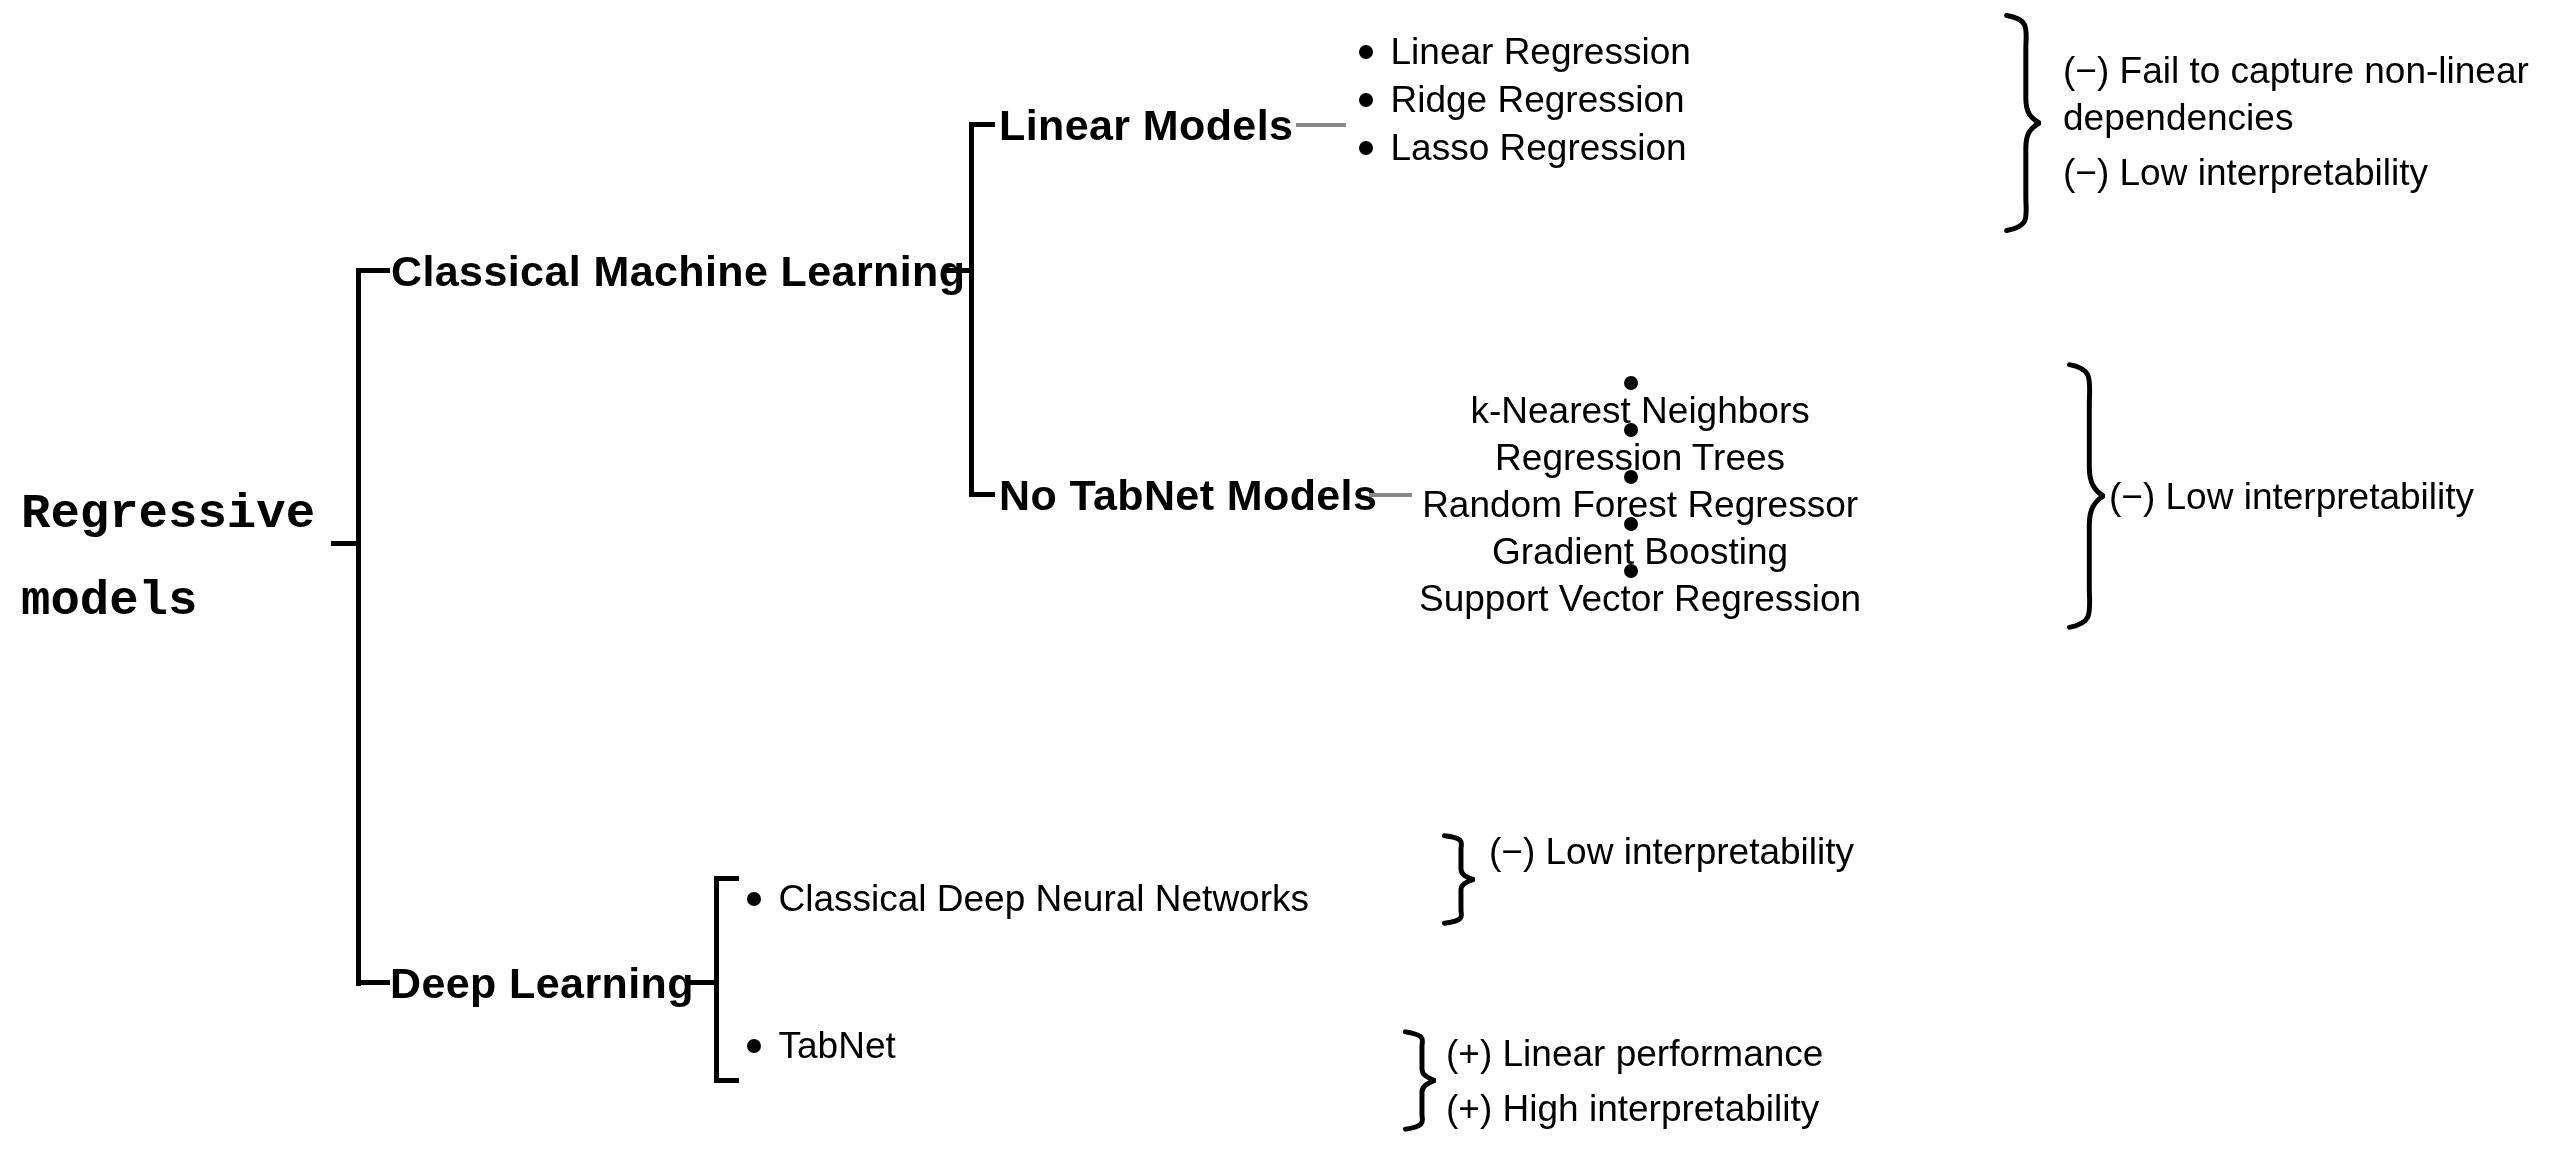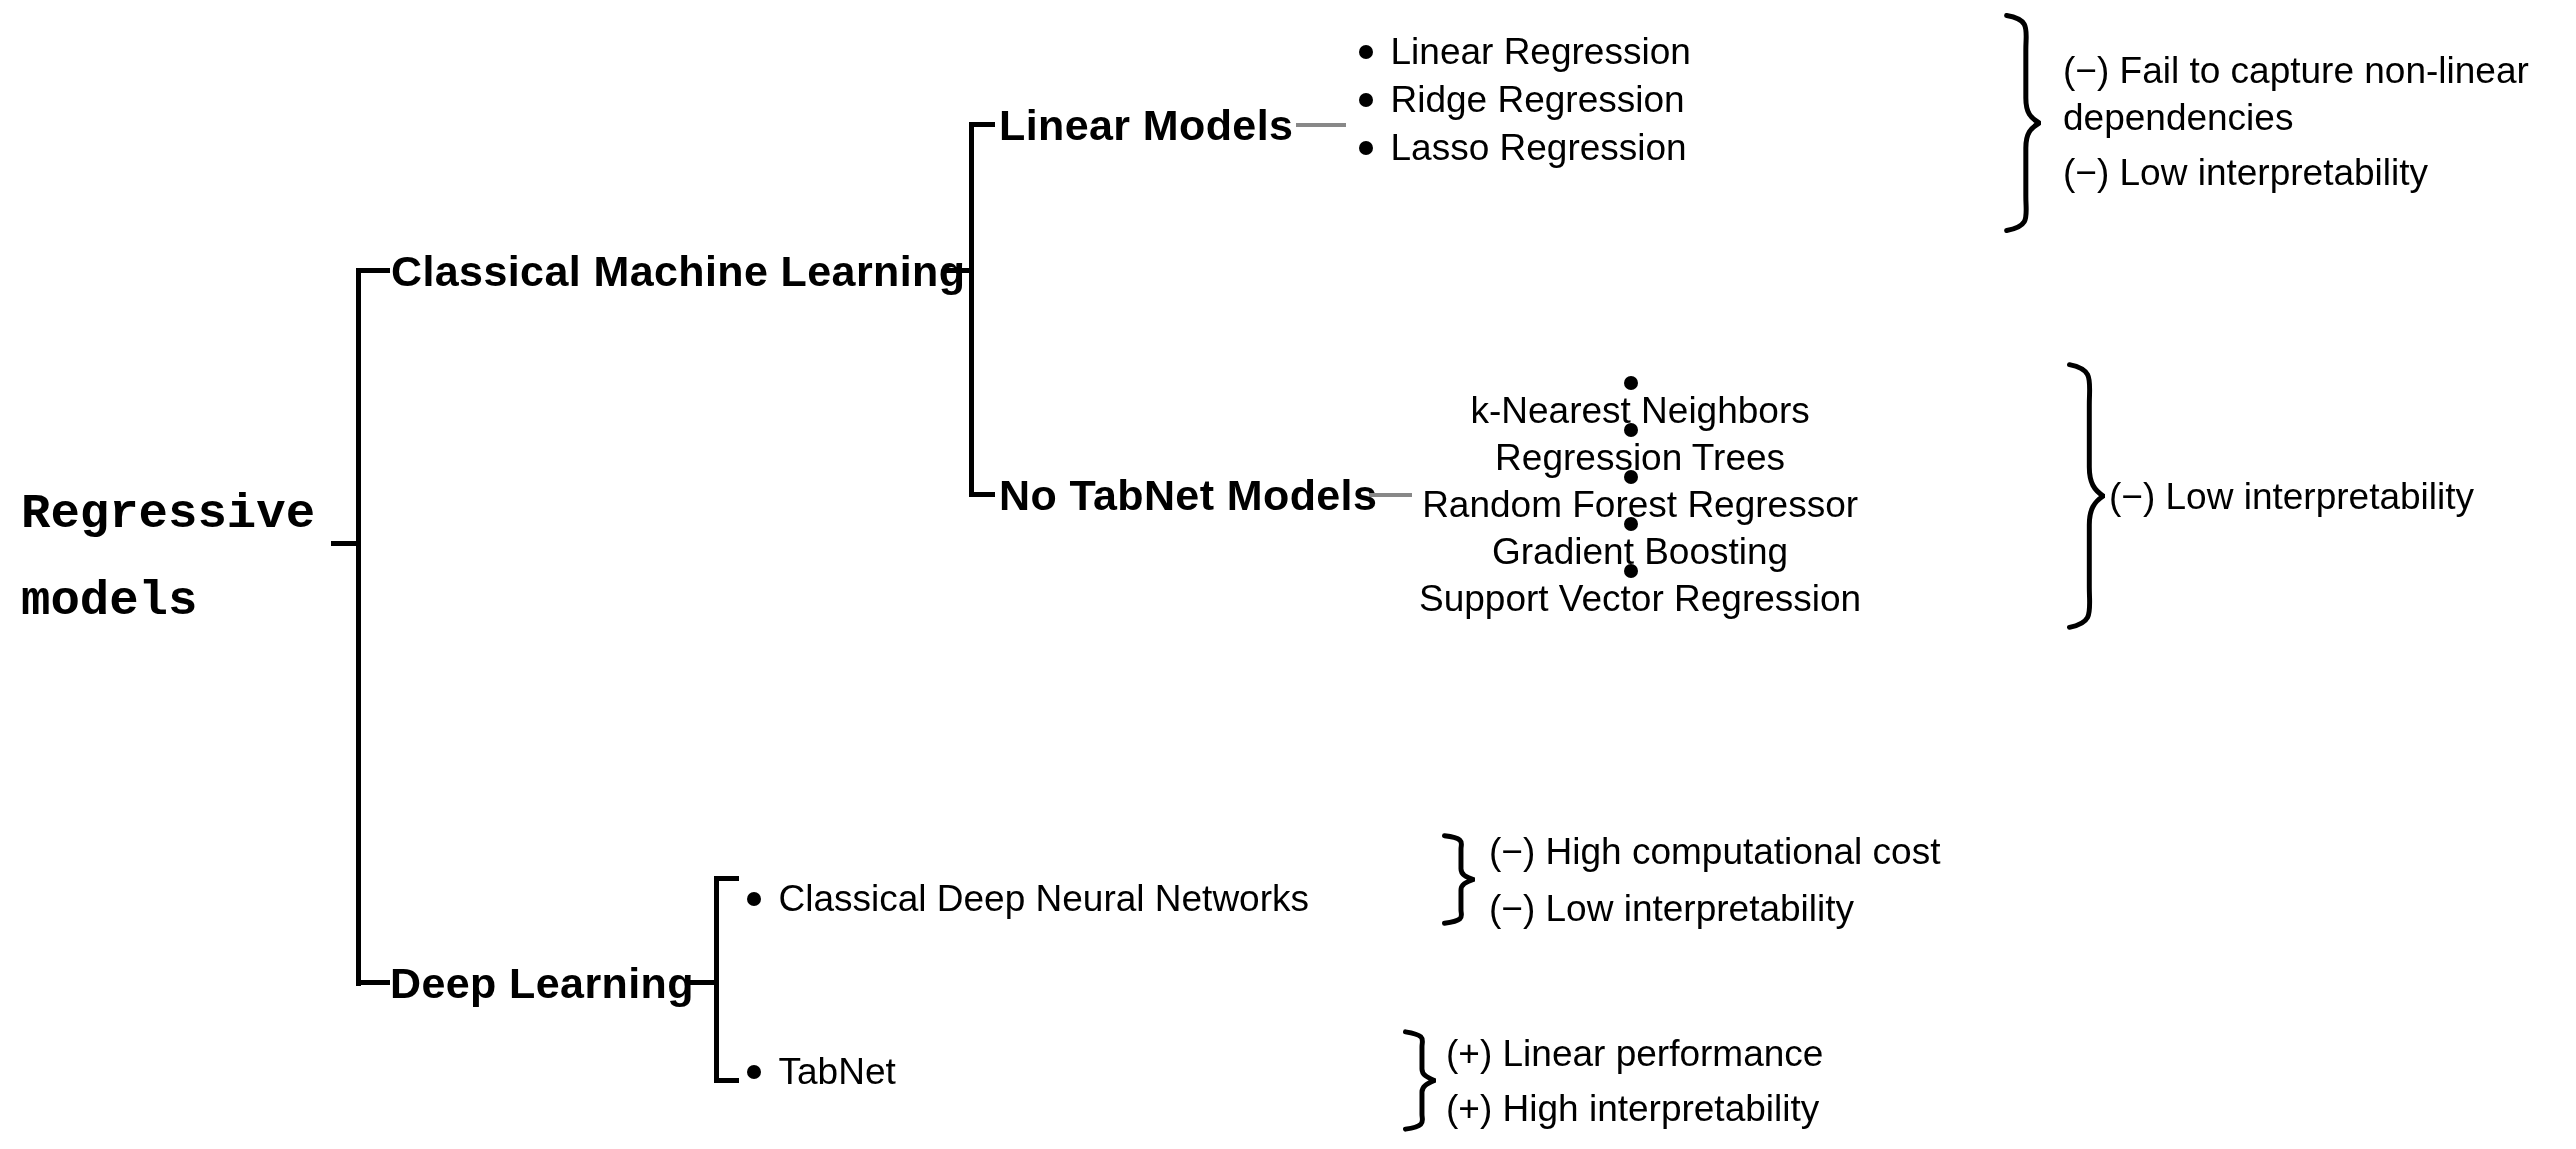--- a/index.html
+++ b/index.html
@@ -137,25 +137,24 @@
   <div class="hline" style="left:717px; top:1078px; width:21.7px; height:5px;"></div>
 
   <div class="leafrow" style="left:747px; top:855px;">
     <span class="dot"></span>
     <span class="leaf-text">Classical Deep Neural Networks</span>
   </div>
   <svg class="brace" style="left:1442px; top:833px;" width="33" height="93" viewBox="0 0 40 112">
     <path d="M 3,3 C 29,6 23,12 23,19 L 23,43 C 23,50 29,53 38,56 C 29,59 23,62 23,69 L 23,93 C 23,100 29,106 3,109" fill="none" stroke="#000" stroke-width="6" stroke-linecap="round"></path>
   </svg>
   <div class="notes pair3" style="left:1489px; top:823px;">
-    <p>(−) High computational cost</p>
     <p>(−) Low interpretability</p>
   </div>
 
-  <div class="leafrow" style="left:747px; top:1028px;">
+  <div class="leafrow" style="left:747px; top:1002px;">
     <span class="dot"></span>
     <span class="leaf-text">TabNet</span>
   </div>
   <svg class="brace" style="left:1403px; top:1029px;" width="33" height="103" viewBox="0 0 40 124">
     <path d="M 3,3 C 29,7 23,13 23,21 L 23,48 C 23,55 29,58 38,62 C 29,66 23,69 23,76 L 23,103 C 23,111 29,117 3,121" fill="none" stroke="#000" stroke-width="6" stroke-linecap="round"></path>
   </svg>
   <div class="notes pair4" style="left:1446px; top:1026px;">
     <p>(+) Linear performance</p>
     <p>(+) High interpretability</p>
   </div>

